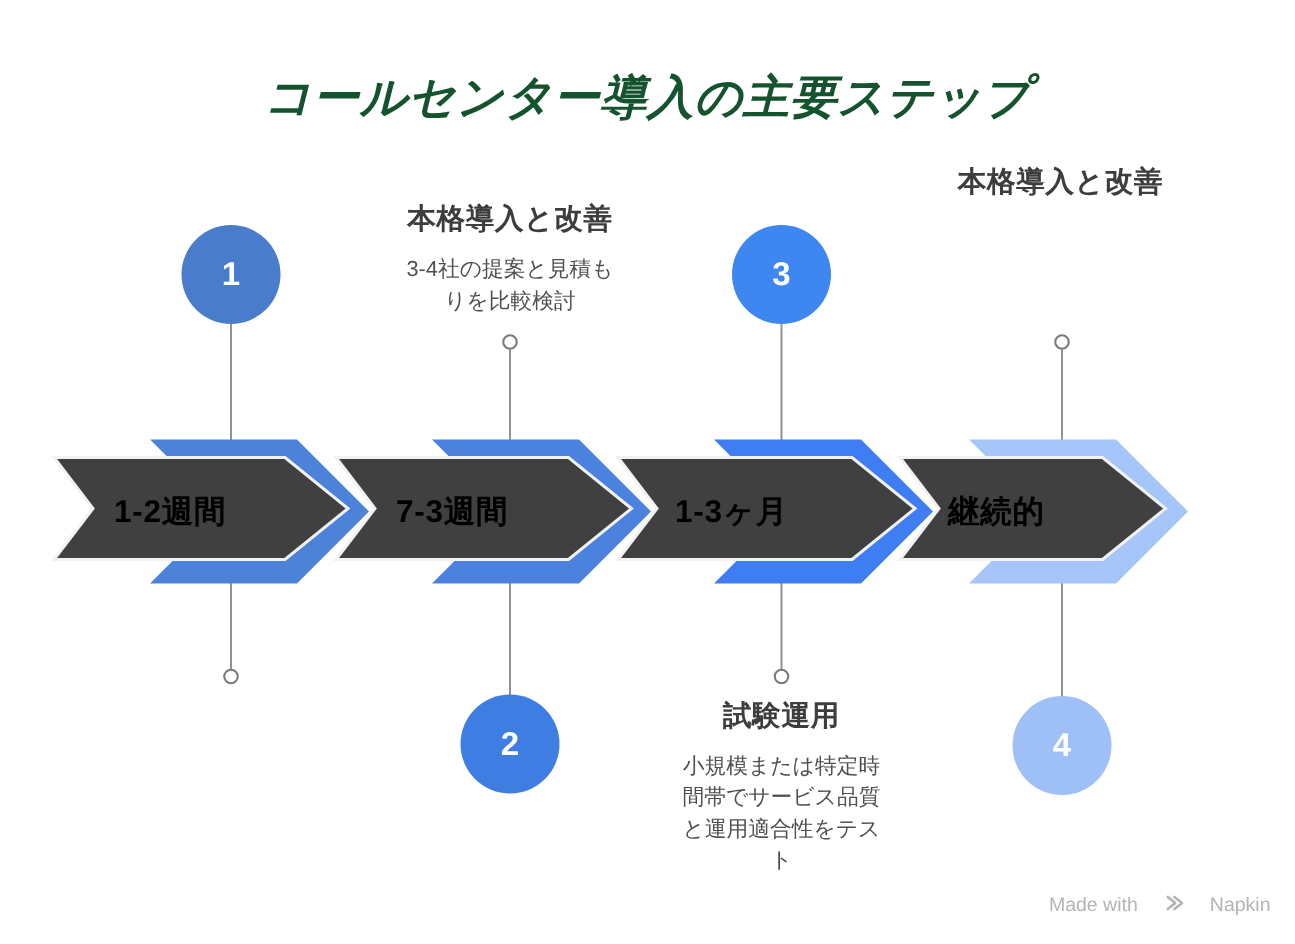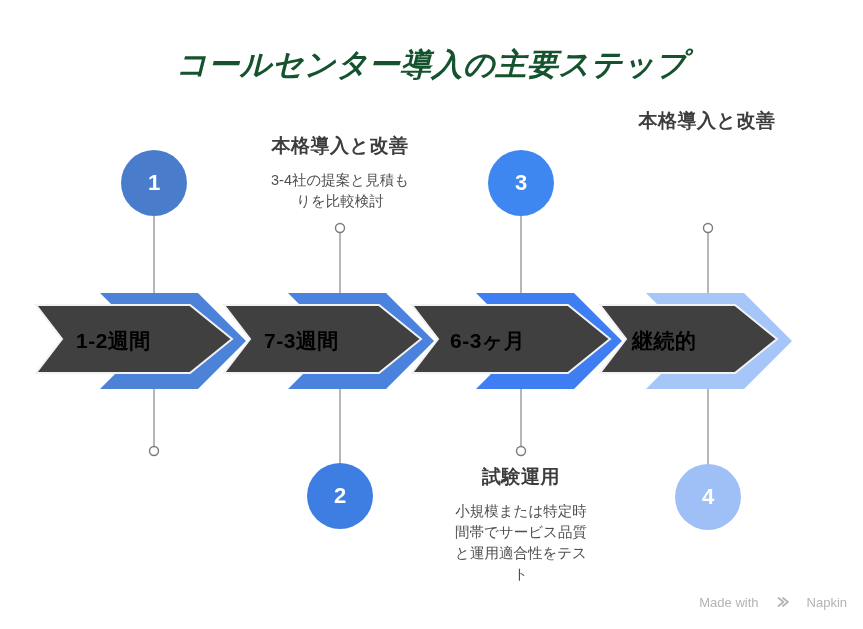--- a/index.html
+++ b/index.html
@@ -73,21 +73,21 @@
     <circle cx="708" cy="497" r="33" fill="#9ec0f6"></circle>
   </svg>
 
   <div class="step-num" style="left:120px;top:149px;">1</div>
   <div class="step-num" style="left:306px;top:462px;">2</div>
   <div class="step-num" style="left:487px;top:149px;">3</div>
   <div class="step-num" style="left:674px;top:463px;">4</div>
 
   <div class="duration" style="left:76px;">1-2週間</div>
   <div class="duration" style="left:264px;">7-3週間</div>
-  <div class="duration" style="left:450px;">6-3ヶ月</div>
+  <div class="duration" style="left:450px;">1-3ヶ月</div>
   <div class="duration" style="left:632px;">継続的</div>
 
 
   <div class="step-block" style="left:240px;top:133px;">
     <div class="step-heading">本格導入と改善</div>
     <div class="step-body w152">3-4社の提案と見積もりを比較検討</div>
   </div>
 
   <div class="step-block" style="left:421px;top:464px;">
     <div class="step-heading">試験運用</div>

